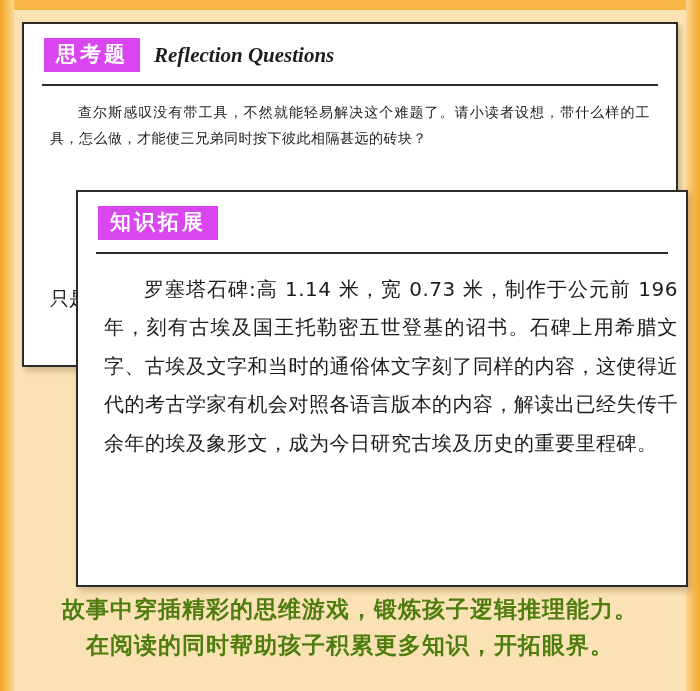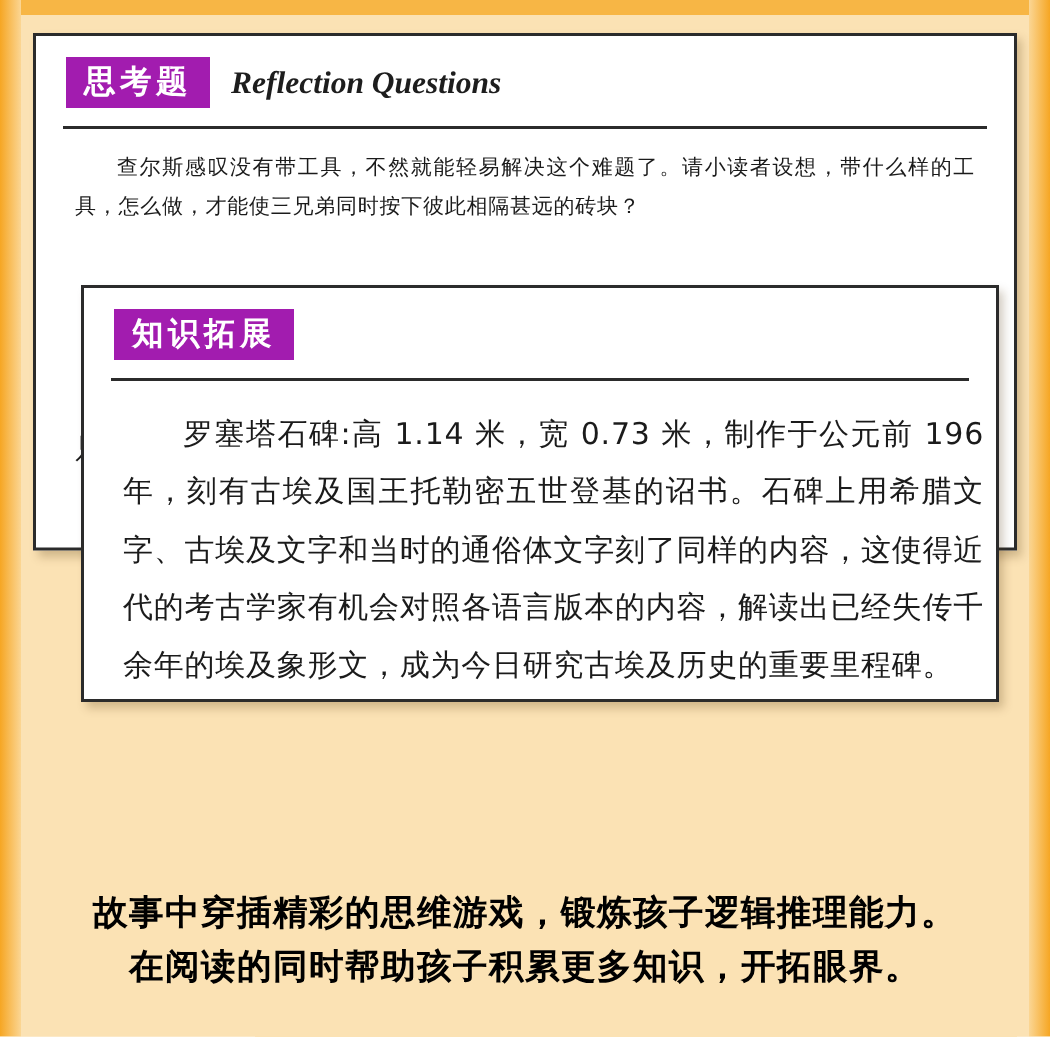--- a/index.html
+++ b/index.html
@@ -54,33 +54,33 @@
     box-sizing: border-box;
     box-shadow: 3px 4px 6px rgba(80, 50, 10, 0.25);
   }
   #card-reflection {
     left: 22px;
     top: 22px;
     width: 656px;
     height: 345px;
   }
   #card-knowledge {
-    left: 54px;
+    left: 76px;
     top: 190px;
     width: 612px;
-    height: 278px;
+    height: 397px;
   }
 
   .card-header {
     display: flex;
     align-items: center;
     padding: 14px 0 6px 20px;
   }
   .tag {
-    background: #a21caf;
+    background: #d946ef;
     color: #ffffff;
     font-family: "DejaVu Sans", sans-serif;
     font-weight: bold;
     font-size: 21px;
     letter-spacing: 3px;
     padding: 5px 12px 6px 12px;
     line-height: 1.1;
     white-space: nowrap;
   }
   .tag-en {
@@ -129,21 +129,21 @@
   .caption {
     position: absolute;
     left: 0;
     top: 592px;
     width: 700px;
     text-align: center;
     font-family: "DejaVu Sans", sans-serif;
     font-weight: bold;
     font-size: 23px;
     line-height: 1.55;
-    color: #000000;
+    color: #4d7c0f;
     letter-spacing: 1px;
   }
   .caption div { white-space: nowrap; }
 </style>
 </head>
 <body>
 
 <div id="page">
 
   <div class="band-top"></div>

